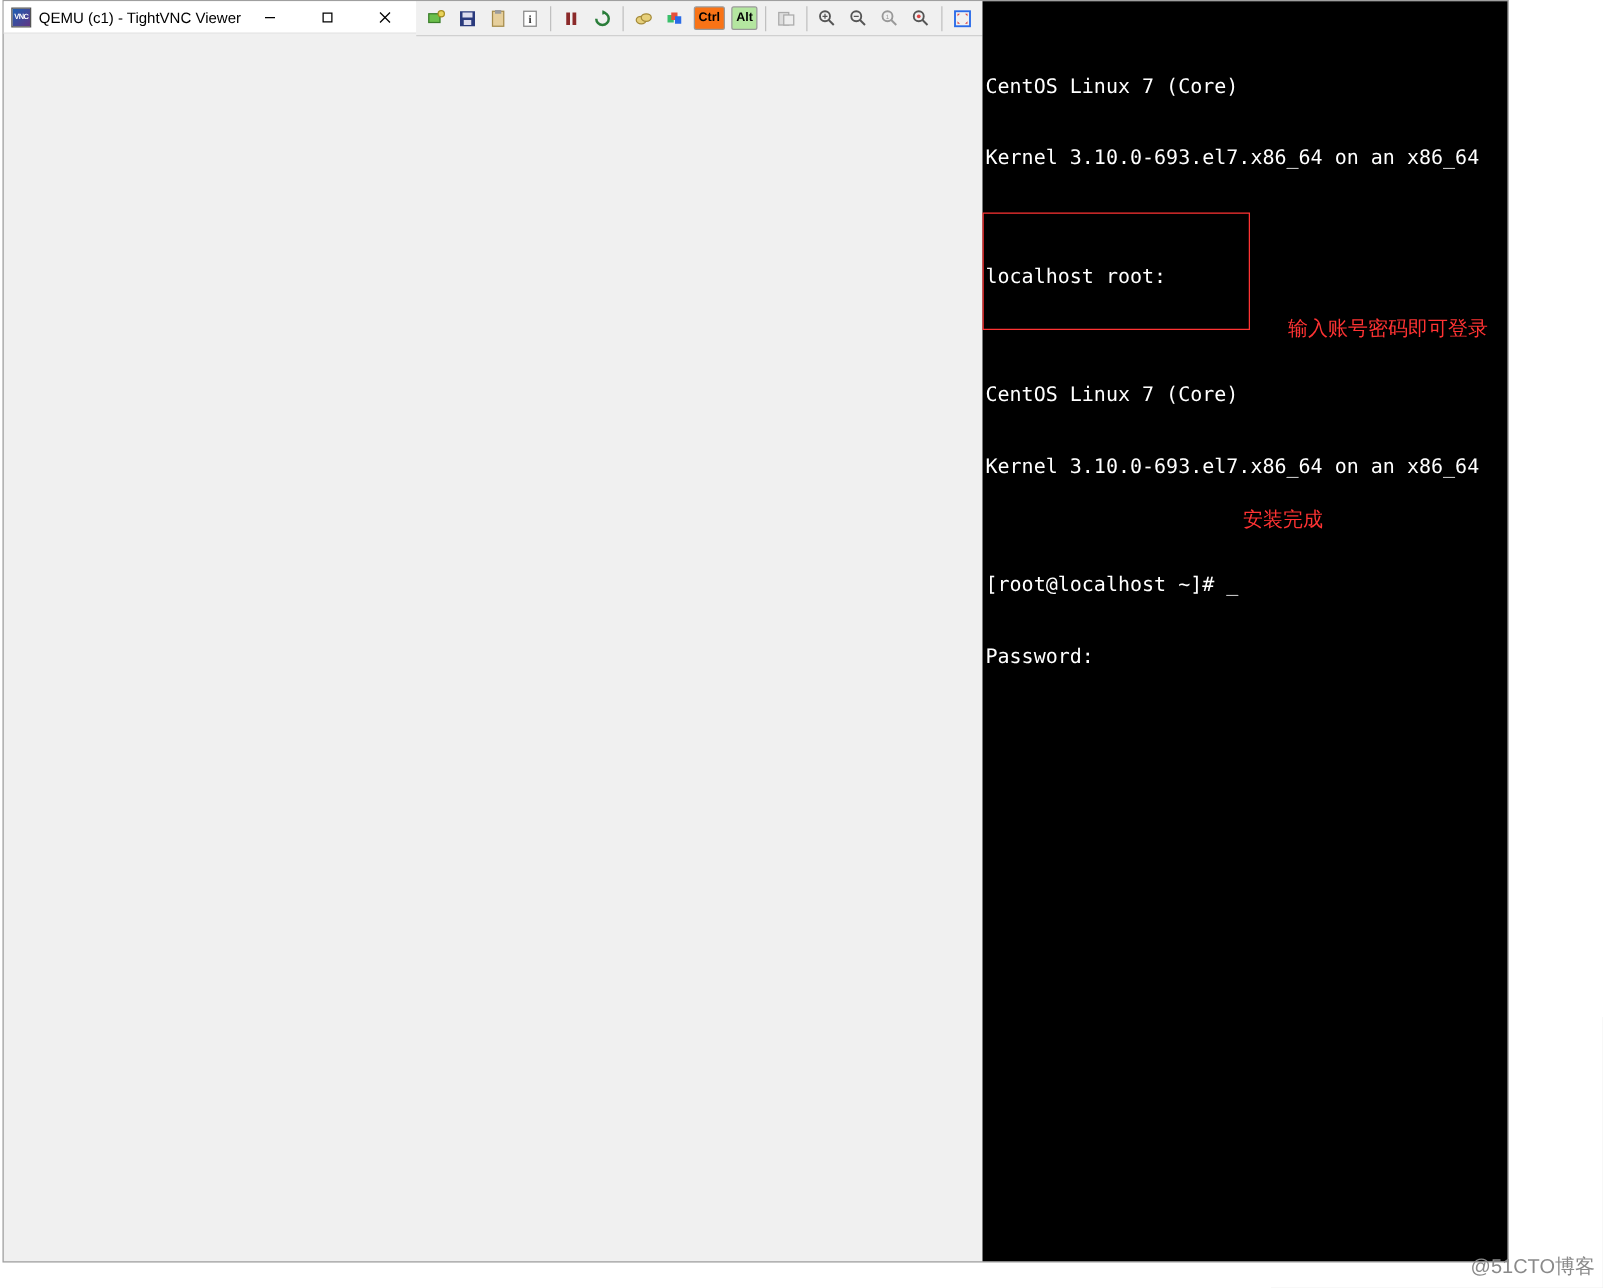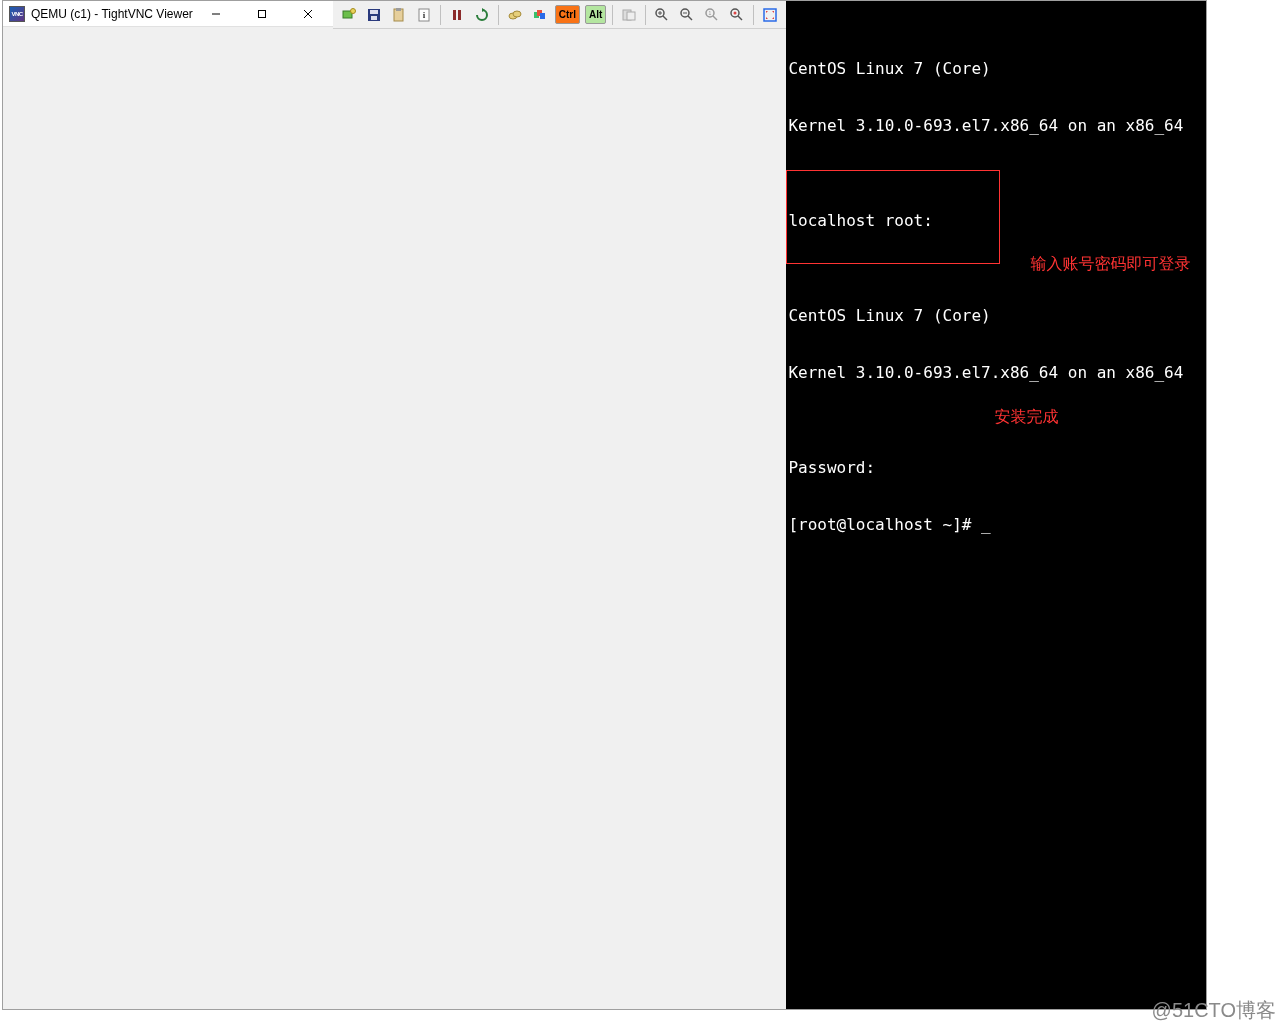--- a/index.html
+++ b/index.html
@@ -125,21 +125,21 @@
       position: absolute;
       color: #ff3333;
       font-family: "Microsoft YaHei","SimSun",sans-serif;
       font-size: 16px;
       margin-top: 28px;
     }
     .watermark {
       position: absolute;
       right: 6px;
       bottom: 6px;
-      font-size: 20px;
+      font-size: 16px;
       color: #8a8a8a;
       font-family: "Microsoft YaHei",Arial,sans-serif;
     }
     .icon-svg { width: 16px; height: 16px; }
   </style>
 </head>
 <body>
 
 <div class="window">
   <div class="titlebar">
@@ -275,22 +275,22 @@
 
   <div class="terminal">
     <div class="term-line">CentOS Linux 7 (Core)</div>
     <div class="term-line">Kernel 3.10.0-693.el7.x86_64 on an x86_64</div>
     <div class="term-line"></div>
     <div class="term-line">localhost root:</div>
     <div class="term-line"></div>
     <div class="term-line">CentOS Linux 7 (Core)</div>
     <div class="term-line">Kernel 3.10.0-693.el7.x86_64 on an x86_64</div>
     <div class="term-line"></div>
+    <div class="term-line">[root@localhost ~]# _</div>
     <div class="term-line">Password:</div>
-    <div class="term-line">[root@localhost ~]# _</div>
 
     <div class="red-box" style="left:0;top:169px;width:214px;height:94px;"></div>
     <div class="annotation" style="left:244px;top:225px;">输入账号密码即可登录</div>
     <div class="annotation" style="left:208px;top:378px;">安装完成</div>
   </div>
 </div>
 
 <div class="watermark">@51CTO博客</div>
 
 </body></html>

